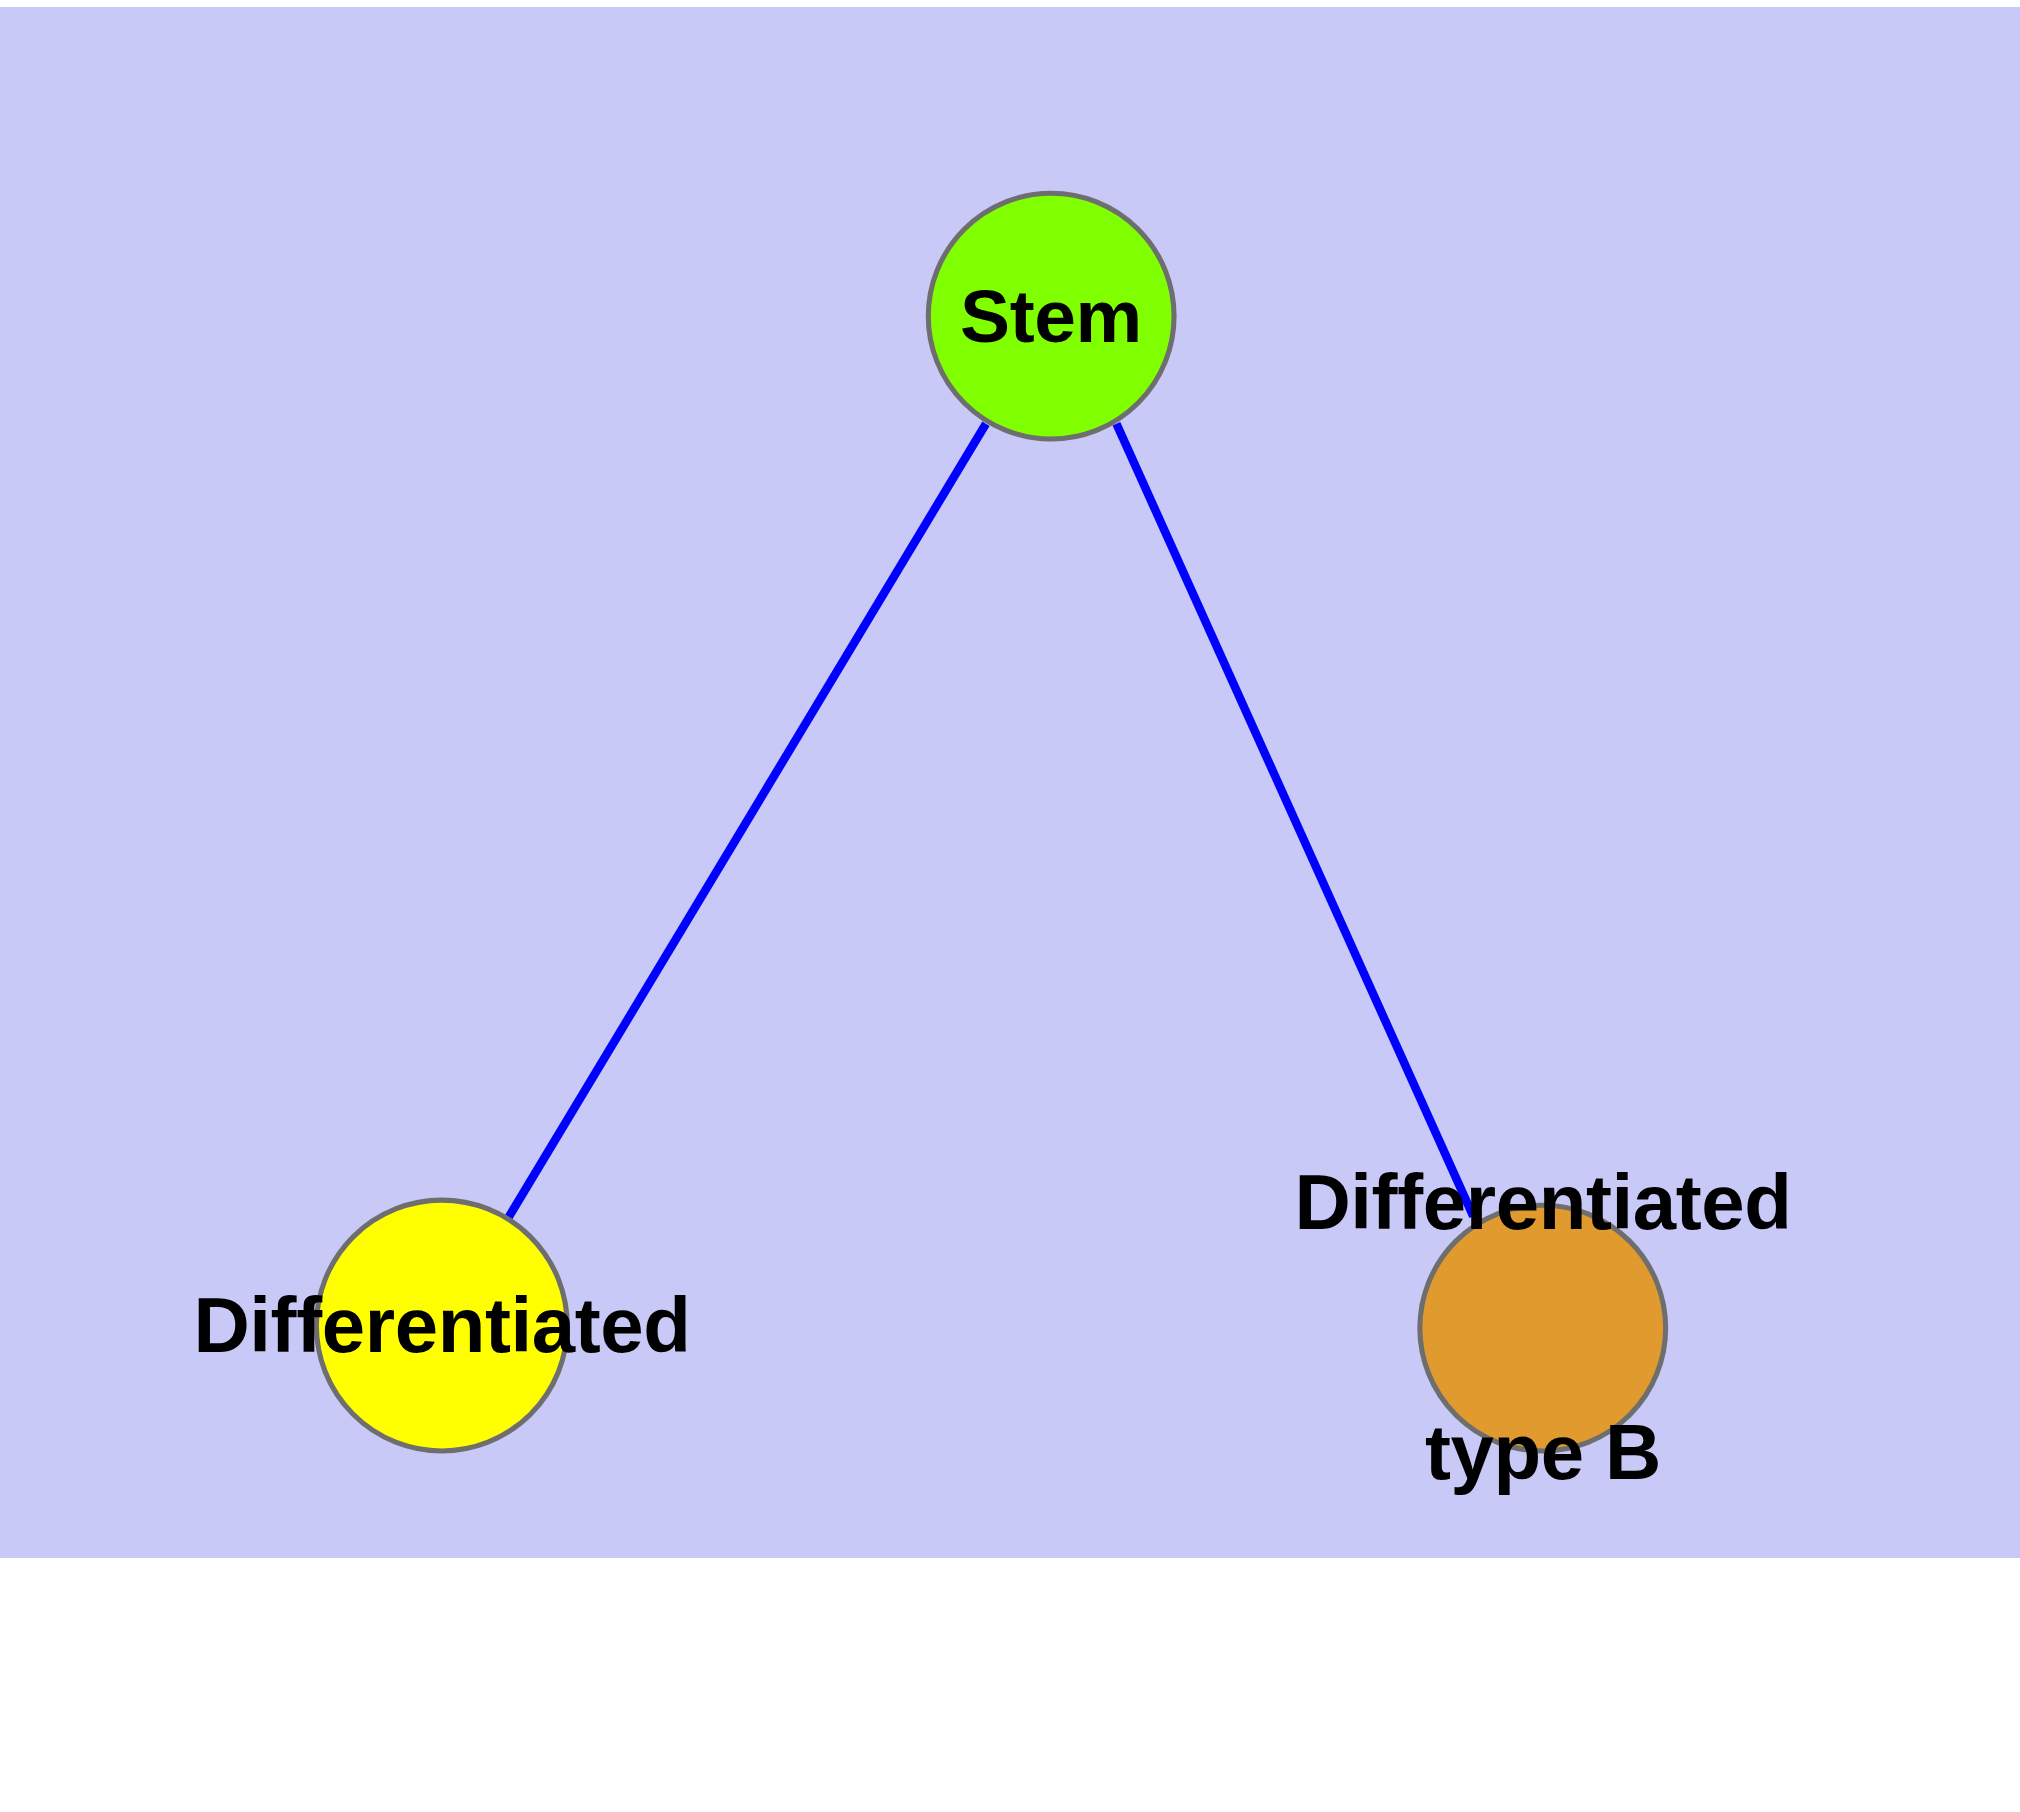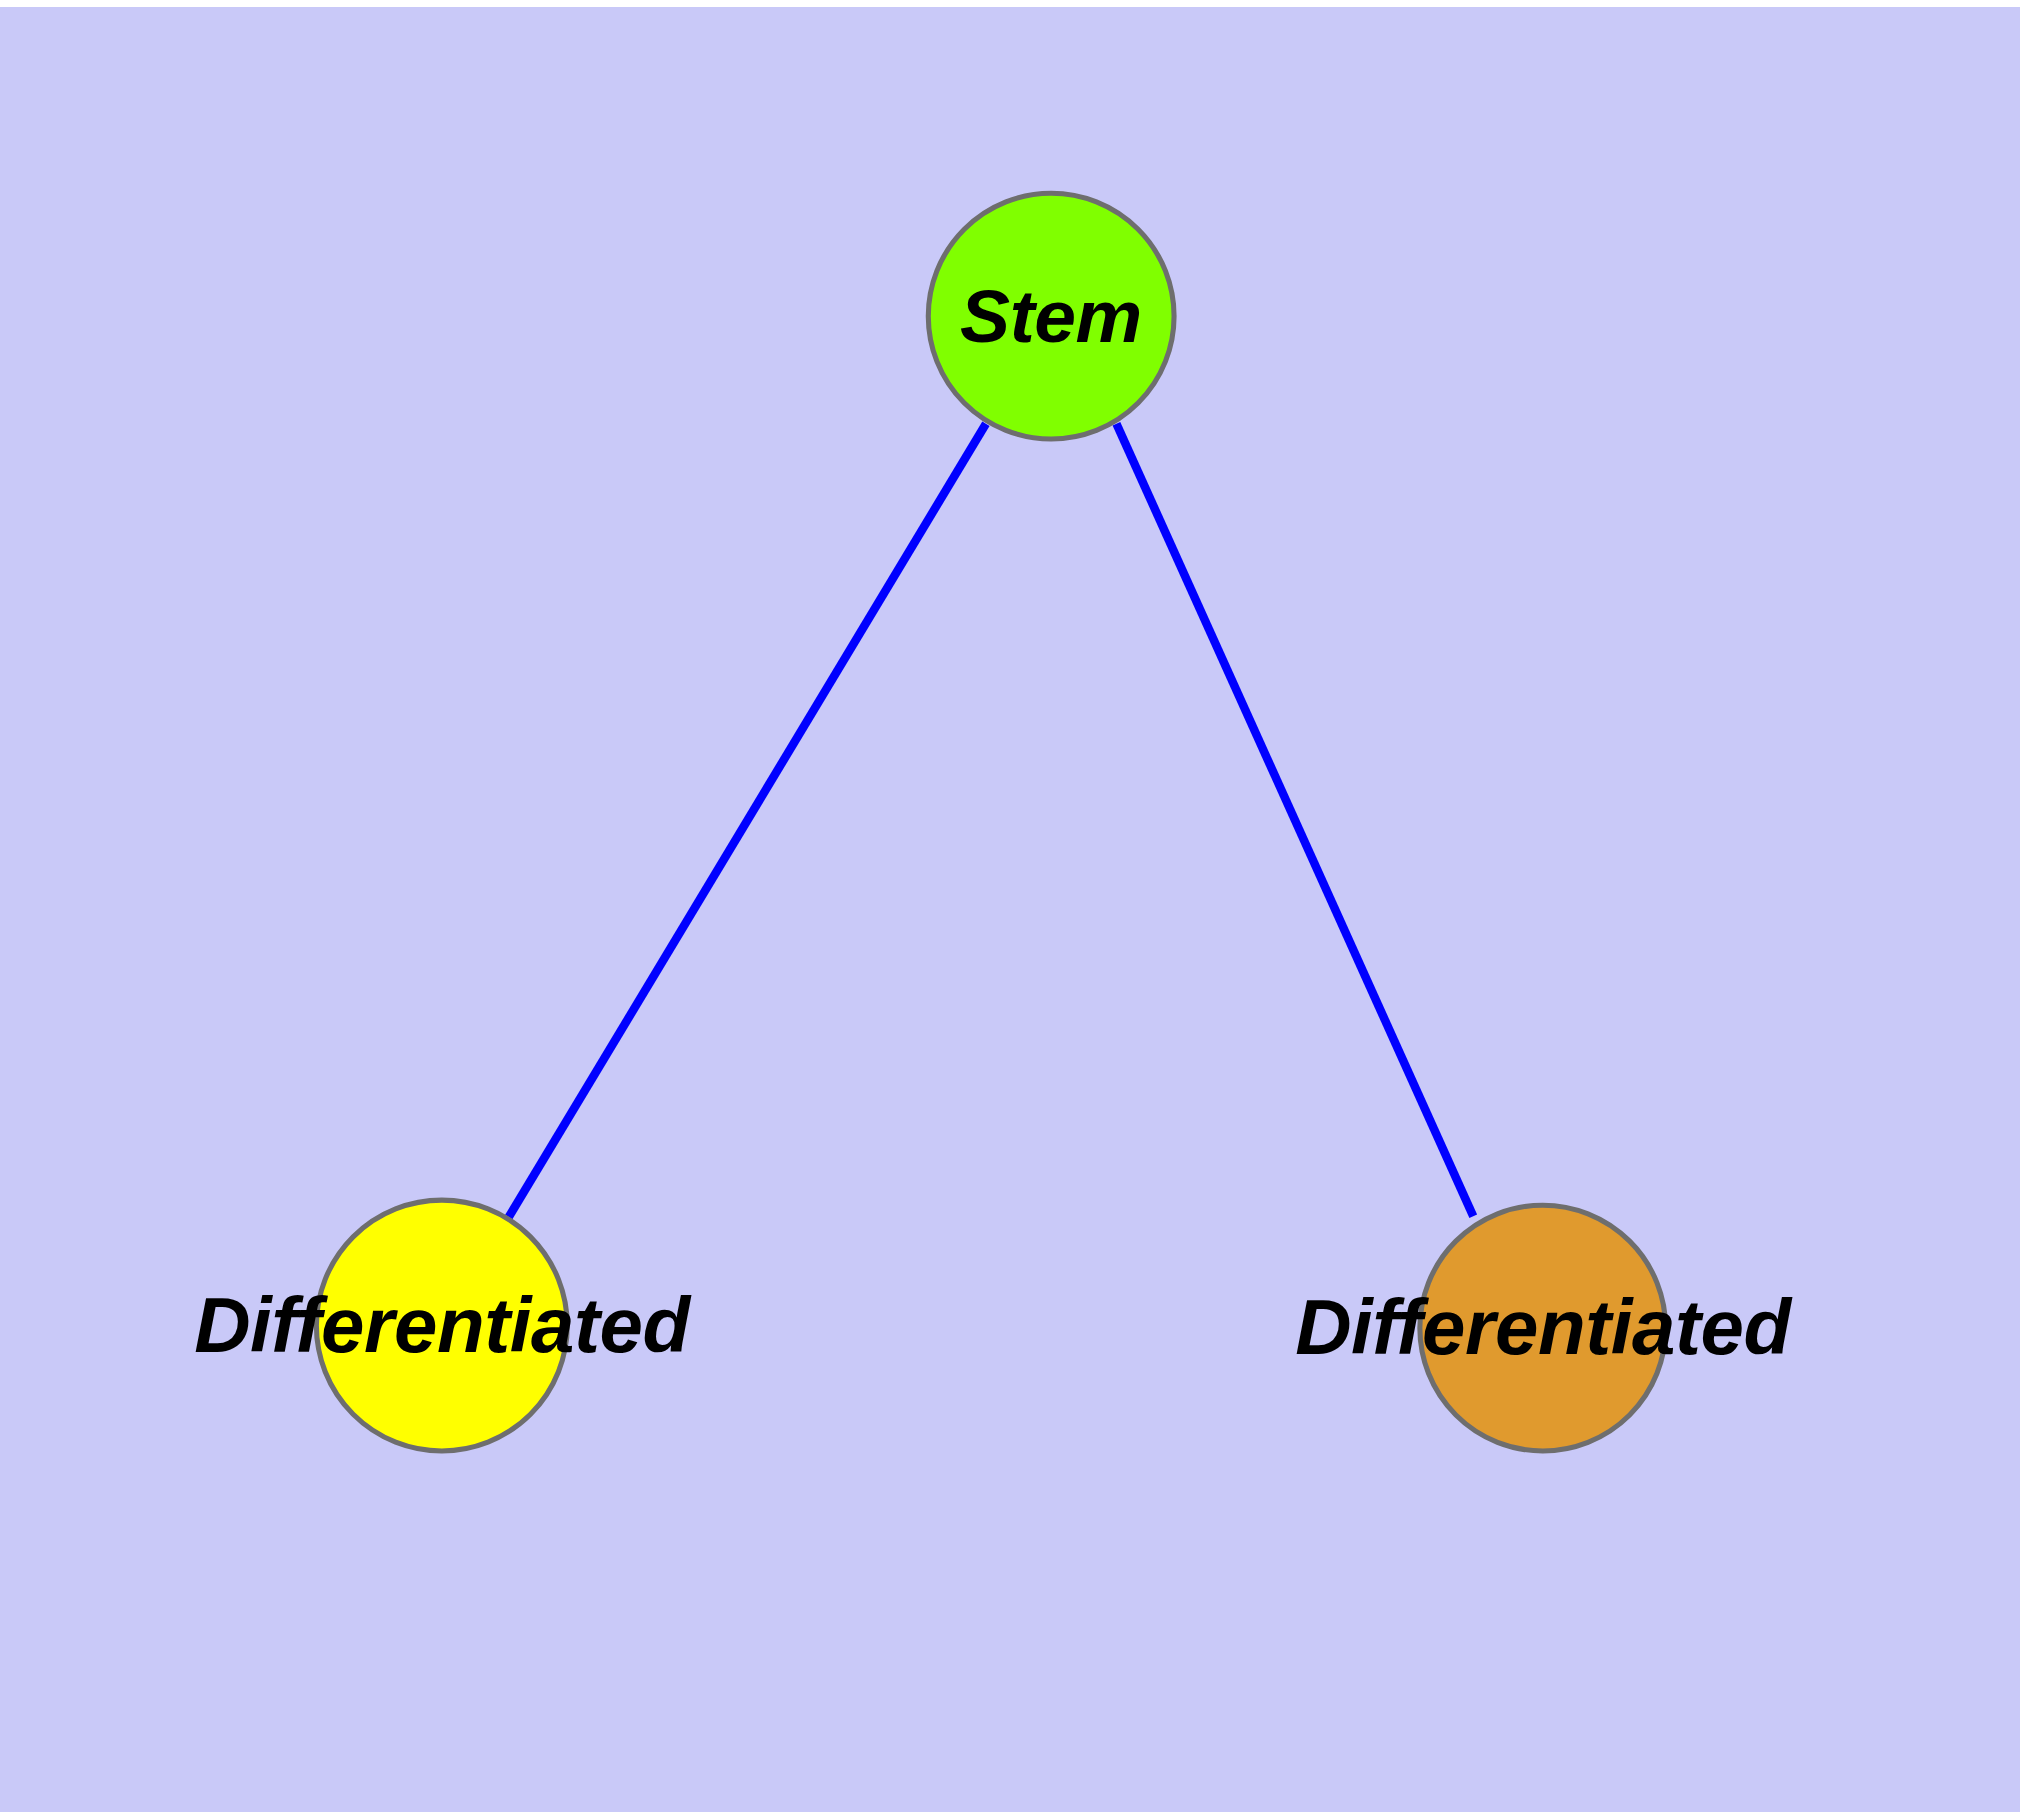--- a/index.html
+++ b/index.html
@@ -70,21 +70,21 @@
     font-size: 78px;
     left: 1543px;
     top: 1328px;
     transform: translate(-50%, -50%);
     width: 763px;
   }
 </style>
 </head>
 <body>
 
-<div id="canvas" style="width: 2021px; height: 1812px; font-style: italic;">
+<div id="canvas" style="width: 2021px; height: 1558px;">
 
   <div id="plot-background" style="background: rgb(201, 201, 248); width: 2021px;"></div>
 
   <svg id="graph-svg" viewBox="0 0 2384 2138" xmlns="http://www.w3.org/2000/svg">
     <g>
       <line class="edge-line" x1="1163" y1="500" x2="600" y2="1436" style="stroke: rgb(0, 0, 255); stroke-width: 10;"></line>
       <line class="edge-line" x1="1317" y1="500" x2="1738" y2="1435" style="stroke: rgb(0, 0, 255); stroke-width: 10;"></line>
     </g>
     <g>
       <circle class="node-circle" cx="1240" cy="373" r="145" fill="#80ff00" style="stroke: rgb(110, 110, 110);"></circle>
@@ -94,16 +94,17 @@
   </svg>
 
   <div class="node-label" id="label-stem" style="left: 1051px; top: 316px;">Stem</div>
 
   <div class="node-label" id="label-type-a" style="left: 442px; top: 1326px;">
     <div>Differentiated</div>
   </div>
 
   <div class="node-label" id="label-type-b" style="left: 1543px; top: 1328px;">
     <div>Differentiated</div>
+    <div>type B</div>
   </div>
 
 </div>
 
 
 </body></html>

